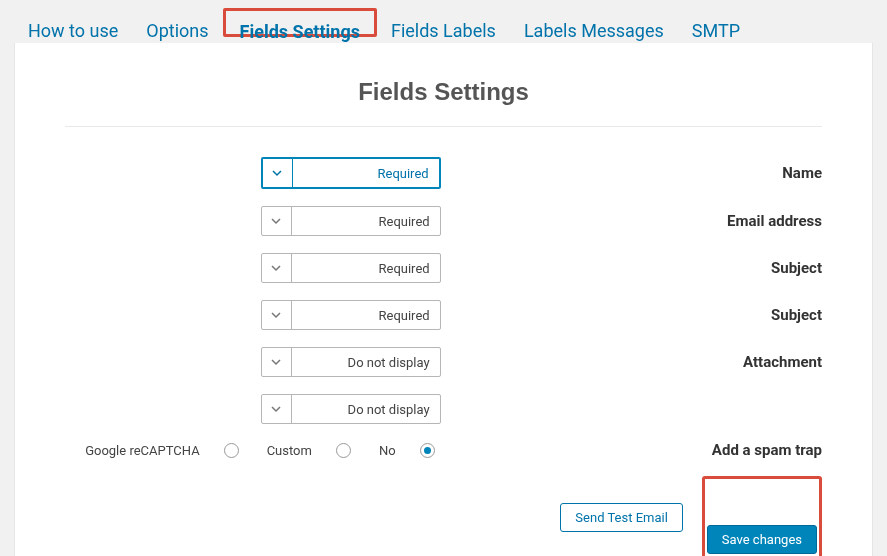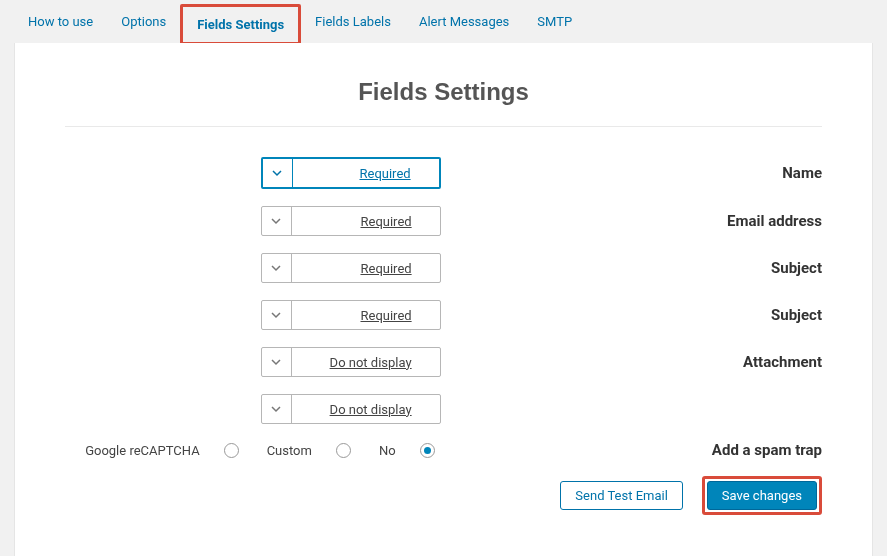--- a/index.html
+++ b/index.html
@@ -7,25 +7,24 @@
     margin: 0;
     padding: 0;
     font-family: -apple-system, BlinkMacSystemFont, "Segoe UI", Roboto, Arial, sans-serif;
     background: #f1f1f1;
     width: 887px;
     height: 556px;
     overflow: hidden;
   }
   .tabbar {
     display: flex;
-    align-items: flex-end;
-    padding: 0 14px;
+    padding: 8px 14px;
     height: 43px;
     background: #f1f1f1;
-    font-size: 13px;
+    font-size: 18px;
   }
   .tabbar a {
     color: #0073aa;
     text-decoration: none;
     padding: 12px 14px 14px;
     display: inline-block;
     cursor: pointer;
   }
   .tabbar a.active {
     color: #0073aa;
@@ -108,22 +107,21 @@
     display: flex;
     align-items: center;
     justify-content: center;
   }
   .select.accent .chev-cell {
     border-right: 1px solid #0085ba;
   }
   .select .value {
     flex: 1;
     text-align: right;
-    padding-right: 28px;
-    text-decoration: underline;
+    padding-right: 10px;
   }
   .chev {
     width: 10px;
     height: 10px;
   }
   .radio-group {
     display: flex;
     align-items: center;
     justify-content: flex-end;
     gap: 22px;
@@ -165,39 +163,40 @@
   }
   .btn-outline {
     background: #fff;
     border: 1px solid #0073aa;
     color: #0073aa;
   }
   .btn-primary {
     background: #0085ba;
     border: 1px solid #006799;
     color: #fff;
+    margin-top: 44px;
   }
   .highlight-btn {
     border: 3px solid #d94b3a;
     border-radius: 3px;
     padding: 2px;
     display: inline-block;
   }
 </style>
 </head>
 <body>
 
 <div class="tabbar">
   <a>How to use</a>
   <a>Options</a>
   <span class="highlight-tab">
     <a class="active">Fields Settings</a>
   </span>
   <a>Fields Labels</a>
-  <a>Alert Messages</a>
+  <a>Labels Messages</a>
   <a>SMTP</a>
 </div>
 
 <div class="content-wrap">
   <div class="content-inner">
     <h2 class="page-title">Fields Settings</h2>
     <hr class="sep">
 
     <div class="row">
       <div class="ctrl">

